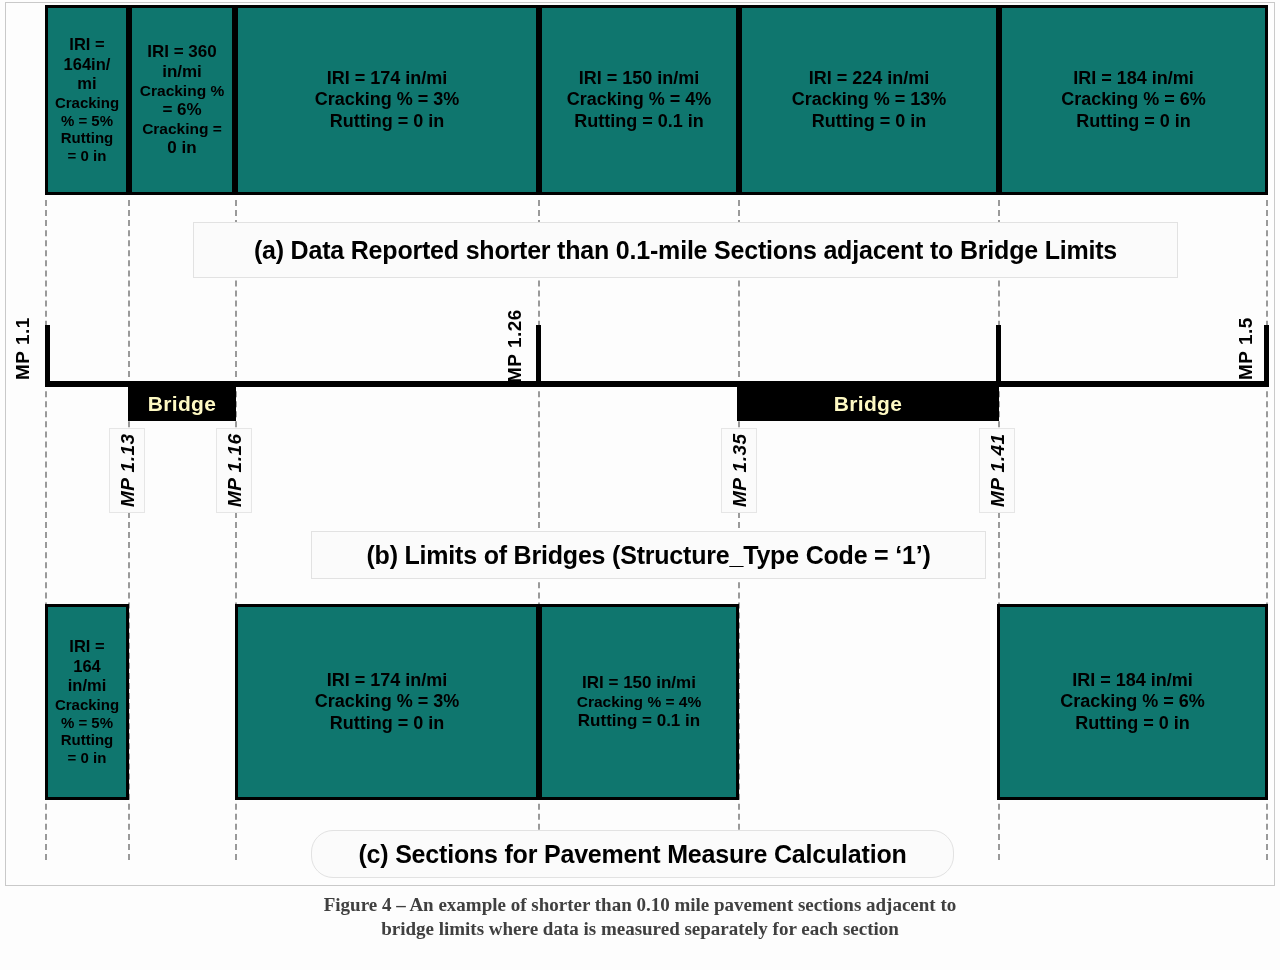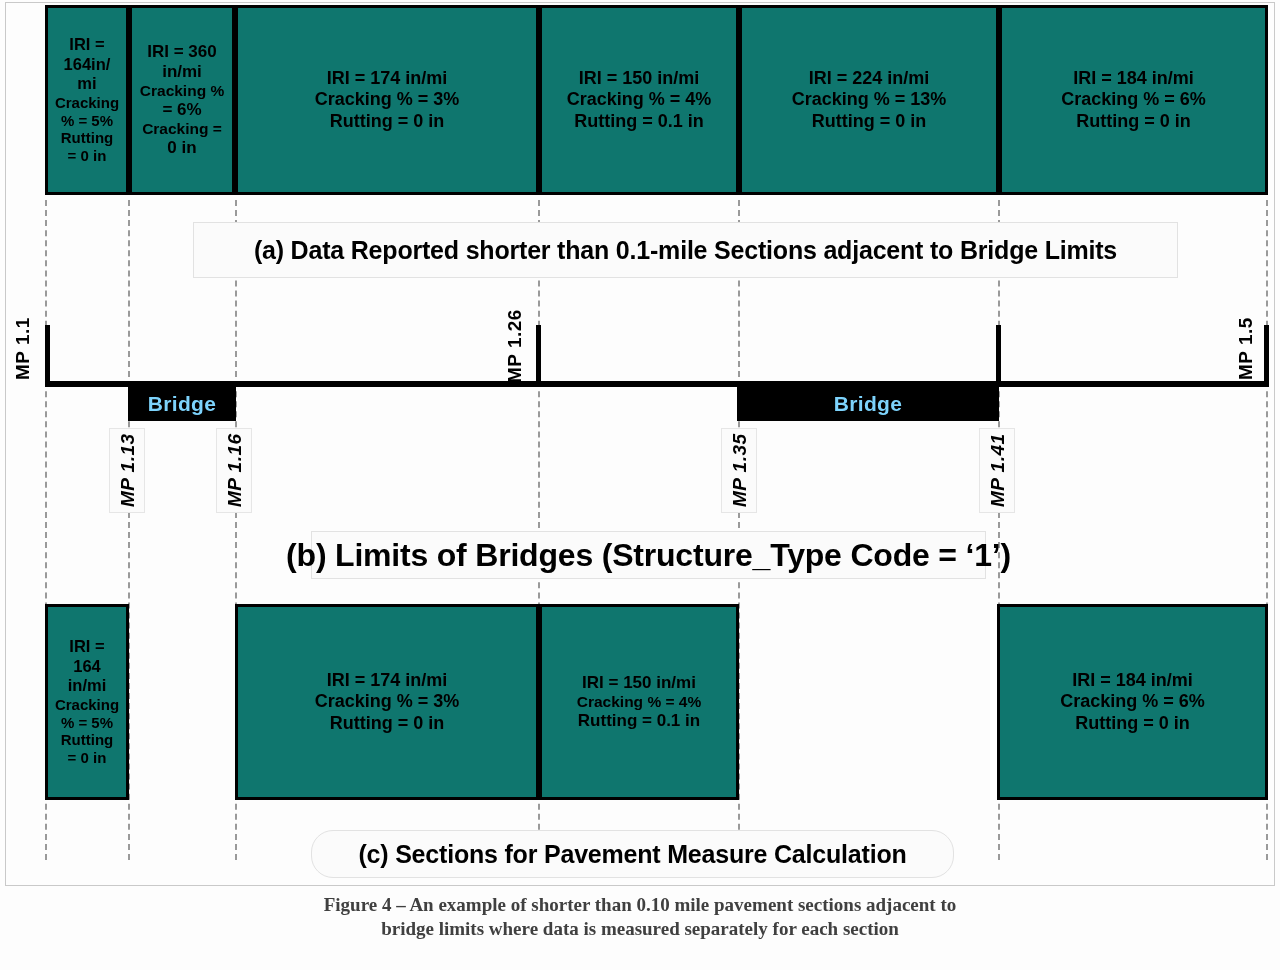--- a/index.html
+++ b/index.html
@@ -66,21 +66,21 @@
   .tick{
     position:absolute;
     background:#000;
     width:5px;
   }
 
   
   .bridge{
     position:absolute;
     background:#000;
-    color:#7dd3fc;
+    color:#fef9c3;
     display:flex;align-items:center;justify-content:center;
     font-weight:bold;
     font-size:21px;
     letter-spacing:.3px;
   }
 
   
   .mp{
     position:absolute;
     writing-mode:vertical-rl;
@@ -216,21 +216,21 @@
   <div class="mp boxed" style="left:216px;top:428px;width:36px;height:85px;">
     <span>MP 1.16</span>
   </div>
   <div class="mp boxed" style="left:721px;top:428px;width:36px;height:85px;">
     <span>MP 1.35</span>
   </div>
   <div class="mp boxed" style="left:979px;top:428px;width:36px;height:85px;">
     <span>MP 1.41</span>
   </div>
 
-  <div class="caption-pill" style="left:311px;top:531px;width:675px;height:48px;font-size:32px;">
+  <div class="caption-pill" style="left:311px;top:531px;width:675px;height:48px;font-size:25px;">
     <span>(b) Limits of Bridges (Structure_Type Code = ‘1’)</span>
   </div>
 
   <div class="databox" style="left:45px;top:604px;width:84px;height:196px;font-size:16.5px;">
     <span class="lines">
       <span class="ln">IRI =</span>
       <span class="ln">164</span>
       <span class="ln">in/mi</span>
       <span class="ln" style="font-size:15px">Cracking</span>
       <span class="ln" style="font-size:15px">% = 5%</span>

